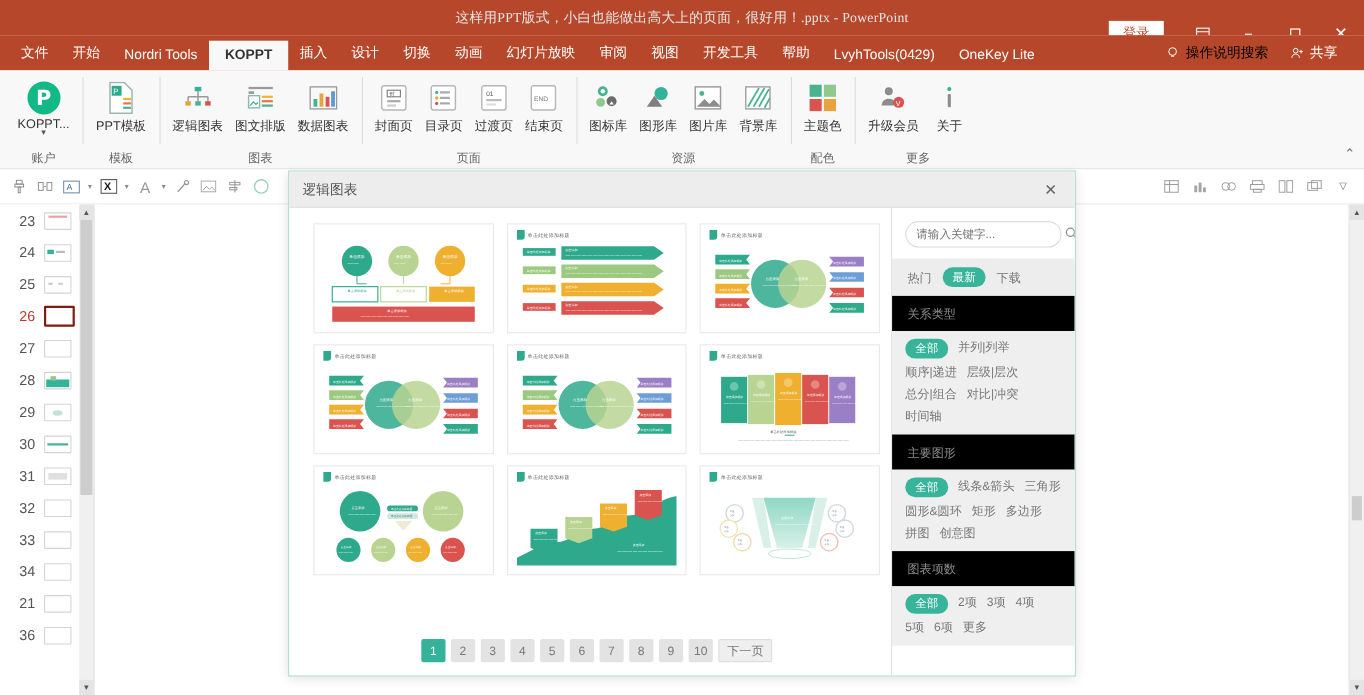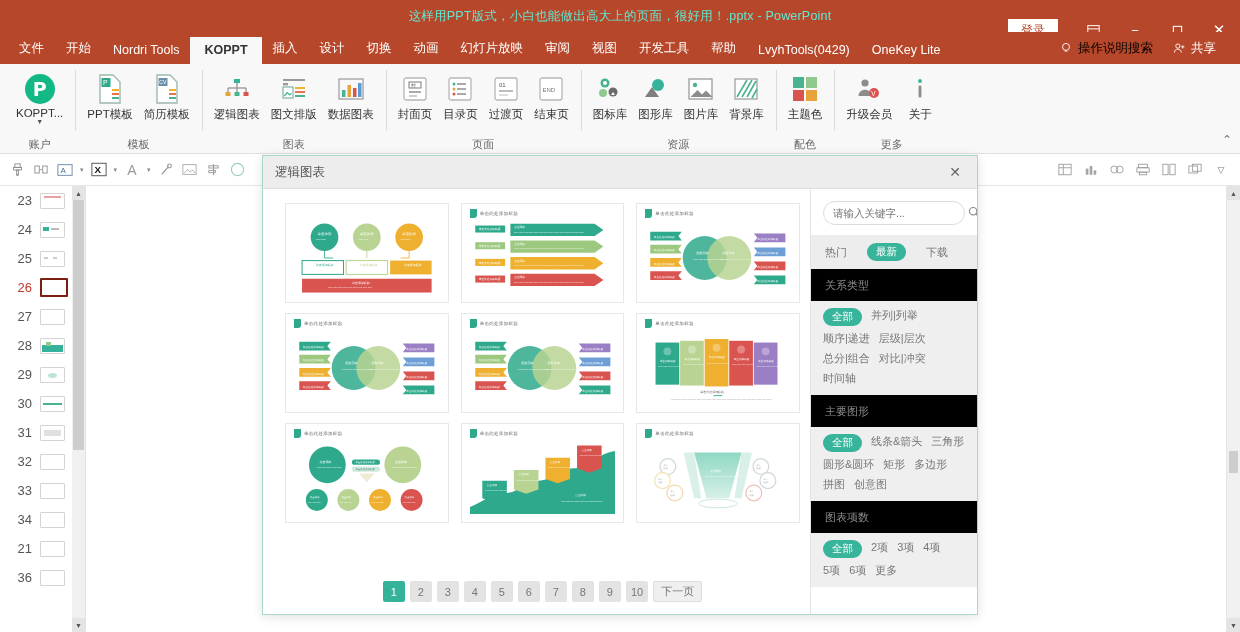--- a/index.html
+++ b/index.html
@@ -8,21 +8,21 @@
     font-family: "Liberation Sans", "DejaVu Sans", sans-serif;
     background: #ffffff; overflow: hidden;
   }
   body { position: relative; }
 
   
   .titlebar {
     height: 32px; background: #b7472a; position: relative;
     display: flex; align-items: center; justify-content: center;
   }
-  .title-text { color: #5eead4; font-size: 12.5px; letter-spacing: .2px; }
+  .title-text { color: #e5e5e5; font-size: 12.5px; letter-spacing: .2px; font-family: Liberation Serif, serif; }
   .title-right {
     position: absolute; right: 0; top: 14px; height: 32px;
     display: flex; align-items: center;
   }
   .signin-btn {
     background: #fff; color: #b7472a; font-size: 12px;
     padding: 3px 13px; margin-right: 14px; border: none; cursor: pointer;
   }
   .tb-icon {
     width: 42px; height: 32px; display: flex; align-items: center;
@@ -173,21 +173,21 @@
   .search-box {
     display: flex; align-items: center; border: 1px solid #dcdcdc; border-radius: 12px;
     height: 24px; padding: 0 9px; background: #fff;
   }
   .search-box input {
     flex: 1; border: none; outline: none; font-size: 10.5px; color: #999;
     font-family: "Liberation Sans", sans-serif; background: transparent;
   }
   .search-ico { color: #8a8a8a; font-size: 11px; }
   .sort-row {
-    background: #ededed; display: flex; align-items: center; gap: 20px;
+    background: #ededed; display: flex; align-items: center; gap: 10px;
     padding: 8px 14px; font-size: 11px; color: #777;
   }
   .sort-row .chip { cursor: pointer; }
   .sec-head { font-size: 11px; color: #8c8c8c; padding: 9px 14px 8px; background: #000000; }
   .sec-body {
     background: #efefef; padding: 7px 12px 9px; display: flex; flex-wrap: wrap;
     gap: 5px 9px; font-size: 11px; color: #777;
   }
   .sec-body .opt { cursor: pointer; white-space: nowrap; }
   .pill {
@@ -279,33 +279,20 @@
               <svg width="26" height="30" viewBox="0 0 26 30">
                 <path d="M3 1h13l7 7v21H3z" fill="#fff" stroke="#9fb8ad" stroke-width="1.4"></path>
                 <rect x="4.5" y="4" width="9" height="9" fill="#2fa98c"></rect>
                 <text x="6" y="11" font-size="7" fill="#fff" font-family="sans-serif">P</text>
                 <rect x="15" y="15" width="7" height="2" fill="#f0b429"></rect>
                 <rect x="15" y="19" width="7" height="2" fill="#e8744f"></rect>
                 <rect x="15" y="23" width="7" height="2" fill="#49b38f"></rect>
               </svg>
             </div>
             <div class="rbtn-lbl">PPT模板</div>
-          </div>
-          <div class="rbtn">
-            <div class="rbtn-ico">
-              <svg width="26" height="30" viewBox="0 0 26 30">
-                <path d="M3 1h13l7 7v21H3z" fill="#fff" stroke="#9fb8ad" stroke-width="1.4"></path>
-                <rect x="4.5" y="4" width="9" height="8" fill="#6b8fa8"></rect>
-                <text x="5.3" y="10" font-size="5" fill="#fff" font-family="sans-serif">CV</text>
-                <rect x="15" y="15" width="7" height="2" fill="#f0b429"></rect>
-                <rect x="15" y="19" width="7" height="2" fill="#e8744f"></rect>
-                <rect x="15" y="23" width="7" height="2" fill="#49b38f"></rect>
-              </svg>
-            </div>
-            <div class="rbtn-lbl">简历模板</div>
           </div>
         </div>
         <div class="rgroup-label">模板</div>
       </div>
       <div class="rgroup">
         <div class="rgroup-items">
           <div class="rbtn">
             <div class="rbtn-ico">
               <svg width="28" height="28" viewBox="0 0 28 28">
                 <rect x="11" y="4" width="6" height="4" fill="#35b39a"></rect>

